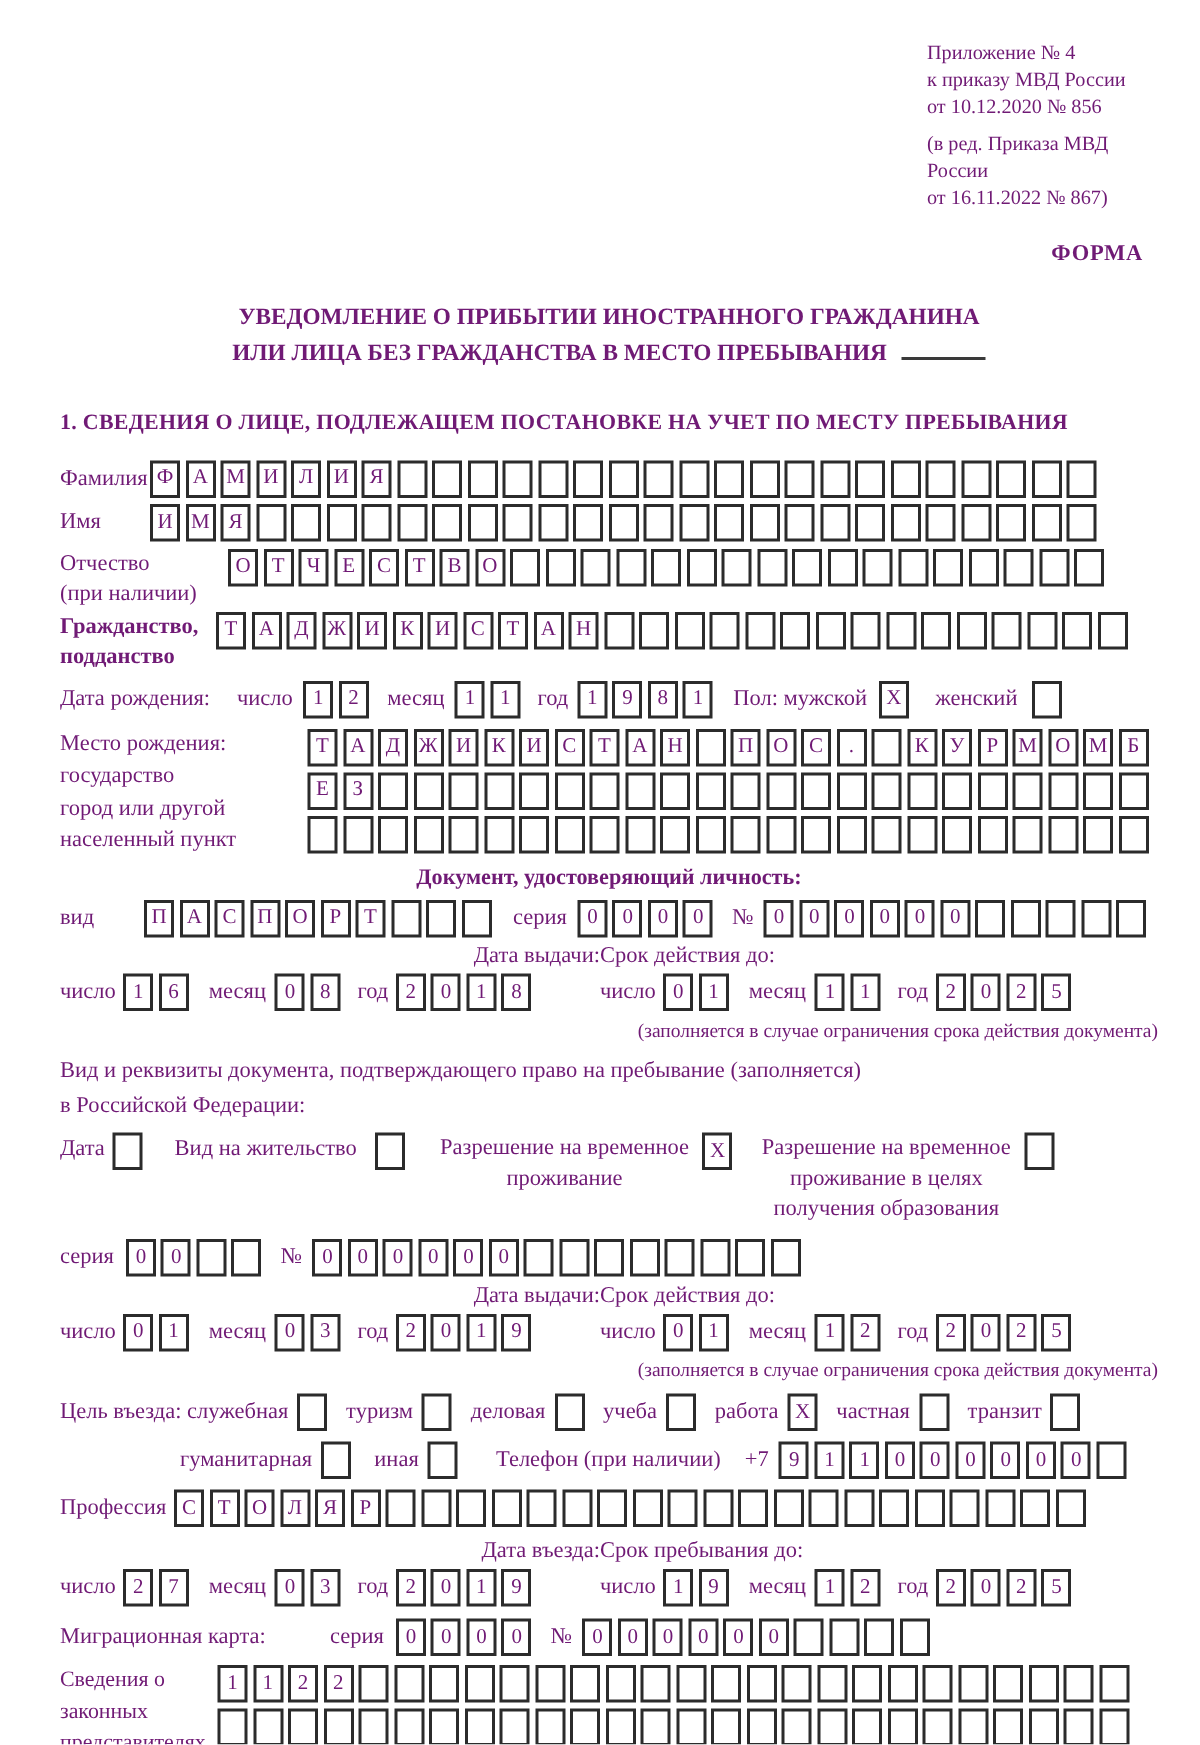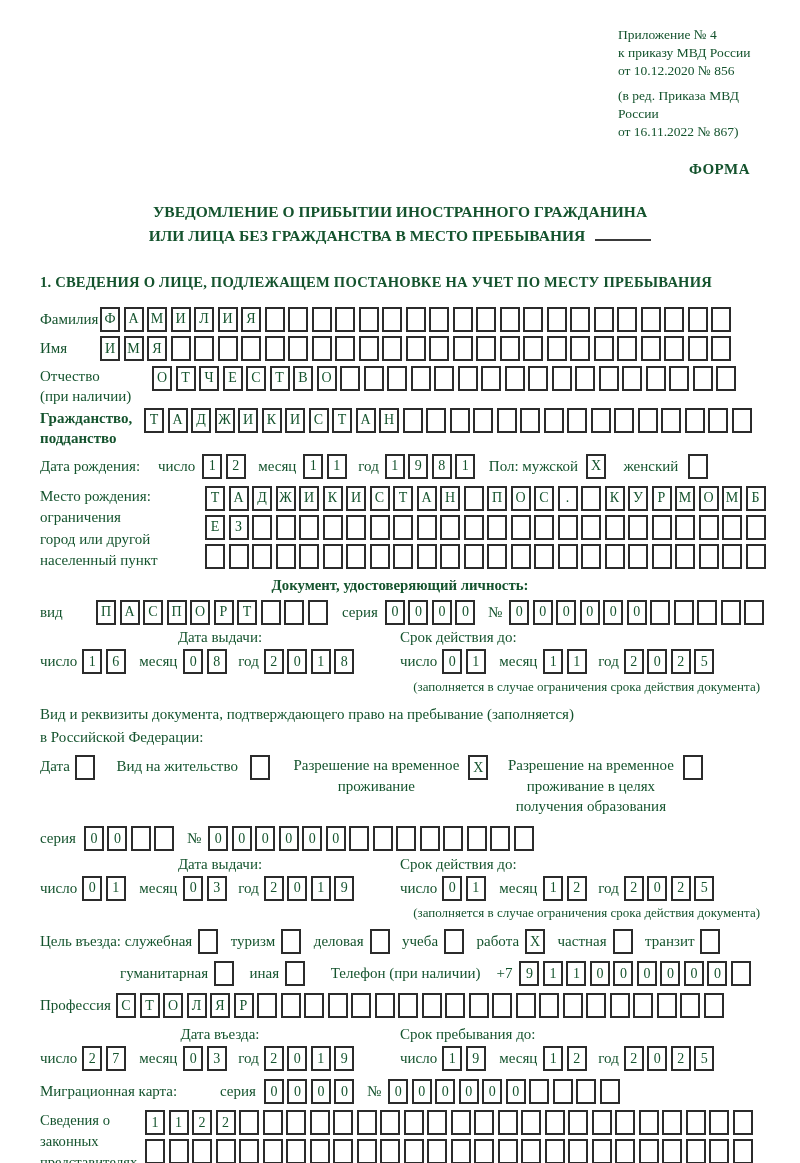--- a/index.html
+++ b/index.html
@@ -1,20 +1,20 @@
 <!DOCTYPE html>
 <html><head>
 <meta charset="utf-8">
 <style>
   html,body{margin:0;padding:0;background:#fff;}
   .page{
     width:800px;height:1163px;box-sizing:border-box;
-    padding:26px 40px 0 40px;
+    padding:26px 28px 0 40px;
     font-family:"Liberation Serif","DejaVu Serif",serif;
-    color:#14532d;background:#fff;overflow:hidden;position:relative;
+    color:#701a75;background:#fff;overflow:hidden;position:relative;
   }
   .hdr{margin-left:578px;font-size:13.5px;line-height:1.33;}
   .hdr .g2{margin-top:7px;}
   .forma{text-align:right;padding-right:10px;font-weight:bold;font-size:15px;letter-spacing:.5px;margin-top:20px;}
   .title{text-align:center;font-weight:bold;font-size:15.5px;line-height:1.55;margin-top:22px;}
   .uline{display:inline-block;width:56px;border-bottom:2.5px solid #3a3a3a;height:.9em;margin-left:10px;}
   .sec{font-weight:bold;font-size:14.6px;letter-spacing:.2px;margin-top:26px;margin-bottom:16px;}
   .row{display:flex;align-items:center;margin-bottom:4.5px;}
   .row.top{align-items:flex-start;}
   .lab{flex:none;font-size:15px;}
@@ -22,21 +22,21 @@
   .box{
     box-sizing:border-box;flex:none;width:20px;height:25px;margin-right:3.5px;
     border:2px solid #2b2b2b;background:#fff;
     display:flex;align-items:center;justify-content:center;
     font-size:14px;line-height:1;
   }
   .stack{display:flex;flex-direction:column;}
   .stack .boxes{margin-bottom:4px;}
   .ctr{font-weight:bold;text-align:center;font-size:14.8px;margin:4px 0 6px 0;}
   .pairlabels{display:flex;font-size:15px;margin-bottom:3px;}
-  .pairlabels .l{width:360px;text-align:center;flex:none;}
+  .pairlabels .l{width:360px;text-align:right;flex:none;}
   .pairlabels .r{flex:1;text-align:left;}
   .note{font-size:13px;text-align:right;margin:2px 0 8px 0;}
   .para{font-size:15px;line-height:1.55;margin:4px 0 6px 0;}
   .ck{display:flex;align-items:flex-start;}
   .ckitem{display:flex;align-items:flex-start;}
   .cklines{text-align:center;font-size:15px;line-height:1.35;}
 </style>
 </head>
 <body>
 
@@ -221,21 +221,21 @@
       </span>
     <span class="lab" style="margin:0 10px 0 14px">женский</span>
     <span class="boxes">
         <span class="box"></span>
       </span>
   </div>
 
   <div class="row top" style="margin-bottom:2px;">
     <span class="lab" style="width:165px;line-height:21.5px;">
       <span style="display:block">Место рождения:</span>
-      <span style="display:block">ограничения</span>
+      <span style="display:block">государство</span>
       <span style="display:block">город или другой</span>
       <span style="display:block">населенный пункт</span>
     </span>
     <span class="stack">
       <span class="boxes">
           <span class="box">Т</span>
           <span class="box">А</span>
           <span class="box">Д</span>
           <span class="box">Ж</span>
           <span class="box">И</span>

